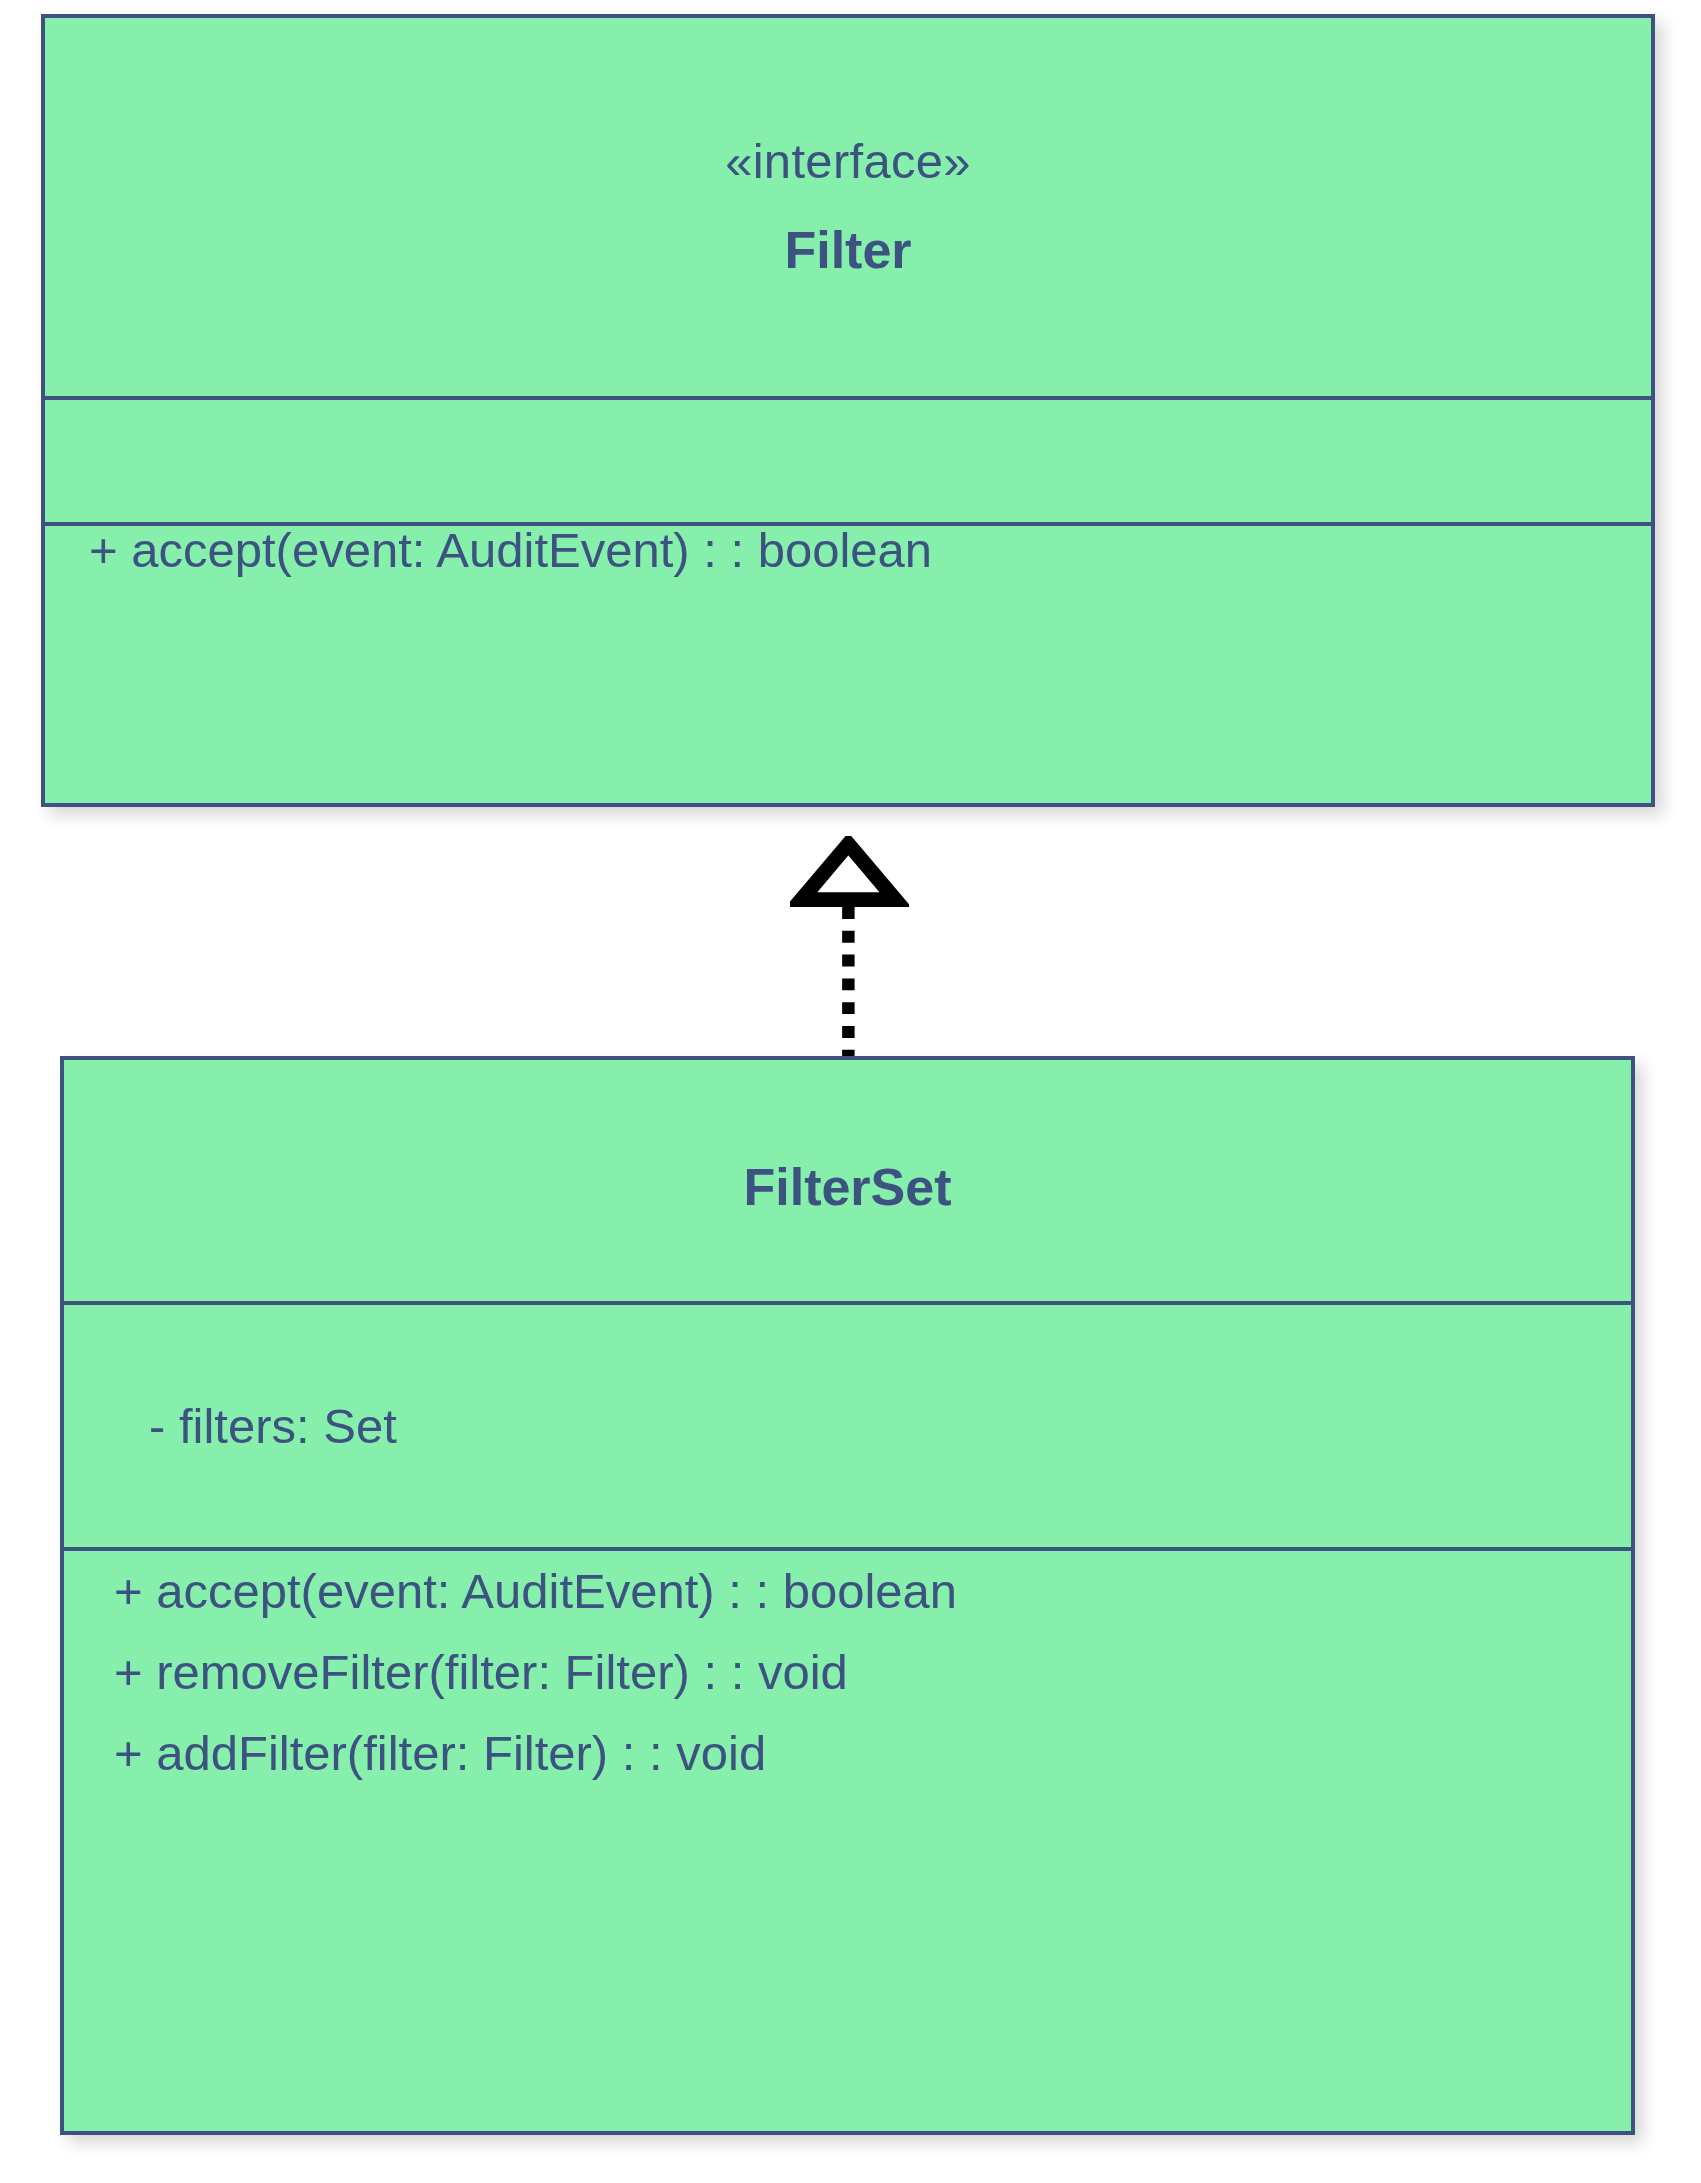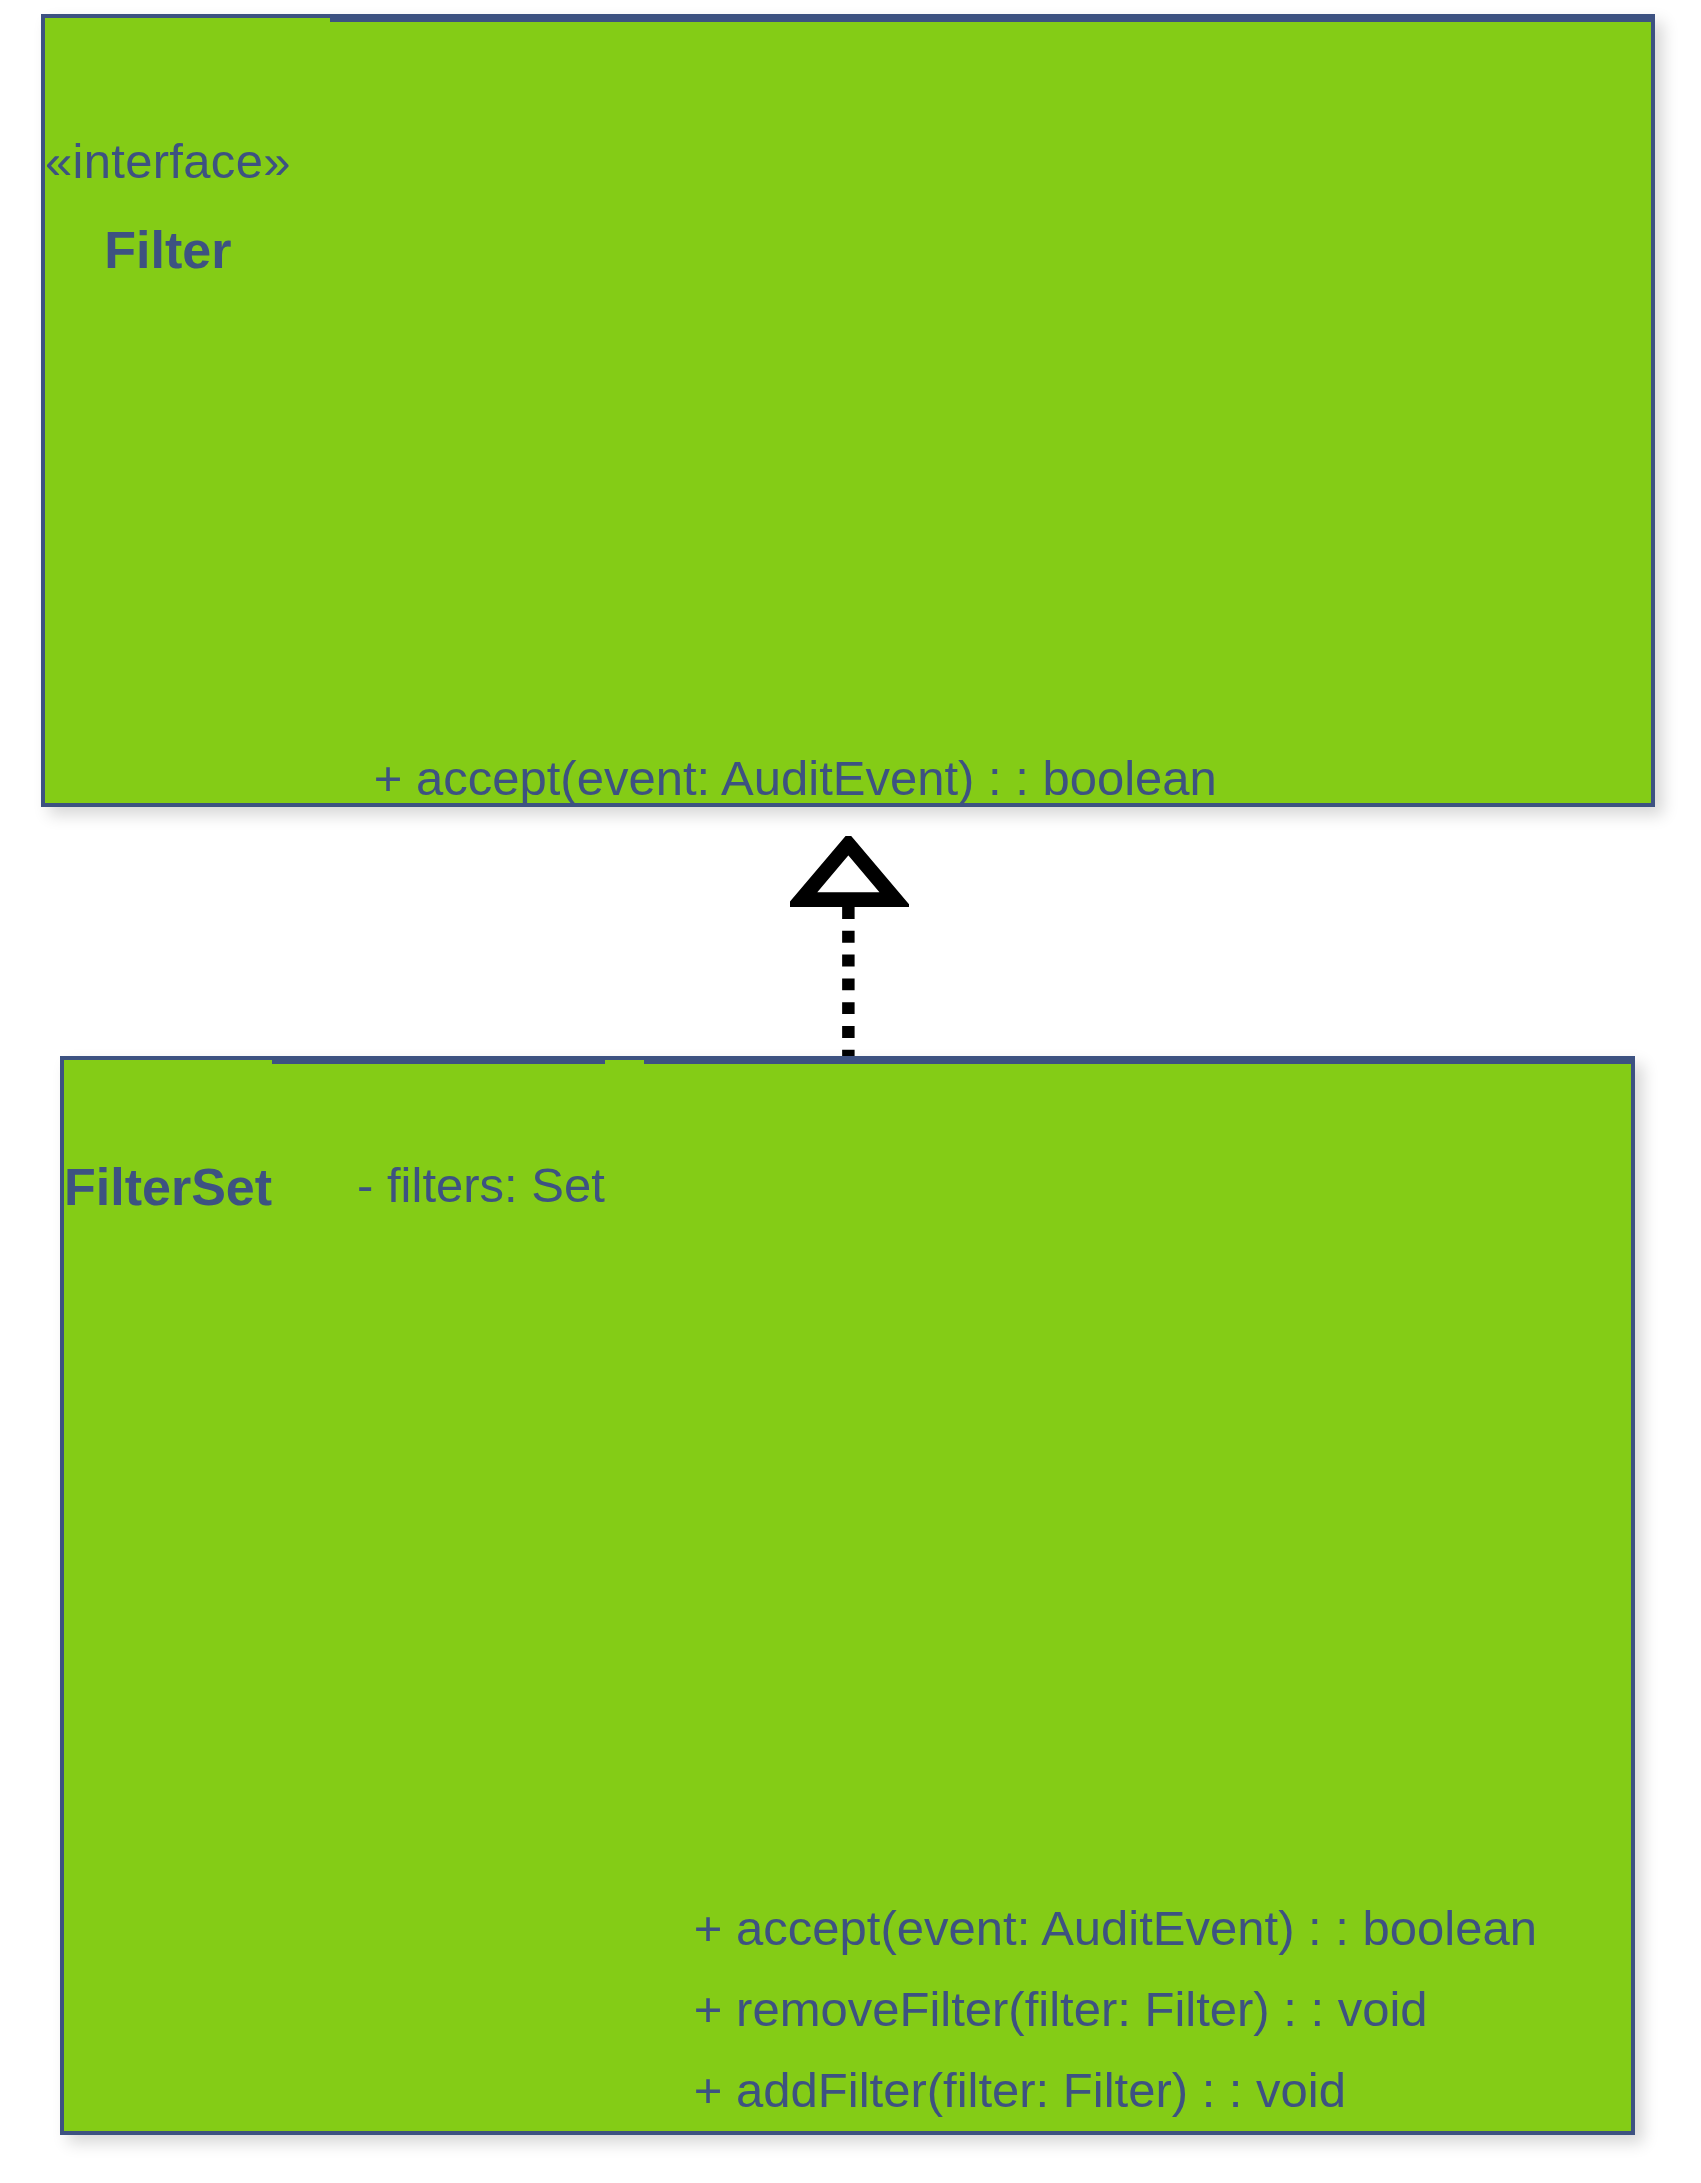--- a/index.html
+++ b/index.html
@@ -21,25 +21,25 @@
     left: 0;
     top: 0;
     width: 1701px;
     height: 2183px;
   }
 
   
   .uml-class {
     position: absolute;
     box-sizing: border-box;
-    background: #84cc16;
+    background: #86efac;
     border: 4.5px solid #3d5281;
     box-shadow: 8px 8px 15px rgba(0,0,0,0.16);
     display: flex;
-    flex-direction: row;
+    flex-direction: column;
   }
 
   #class-filter {
     left: 41px;
     top: 14.2px;
     width: 1614px;
     height: 793px;
   }
 
   #class-filterset {
@@ -71,22 +71,21 @@
   #class-filter .compartment.attributes { height: 126px; }
   #class-filterset .compartment.attributes {
     height: 246px;
     justify-content: center;
     padding-left: 35px;
   }
 
   
   .compartment.operations {
     flex: 1 1 auto;
-    justify-content: flex-end;
-    margin-left: 39px;
+    justify-content: flex-start;
   }
 
   .stereotype {
     font-size: 49px;
     font-weight: 400;
     color: #3d5281;
     line-height: 1.15;
     letter-spacing: 0.3px;
     text-align: center;
   }

